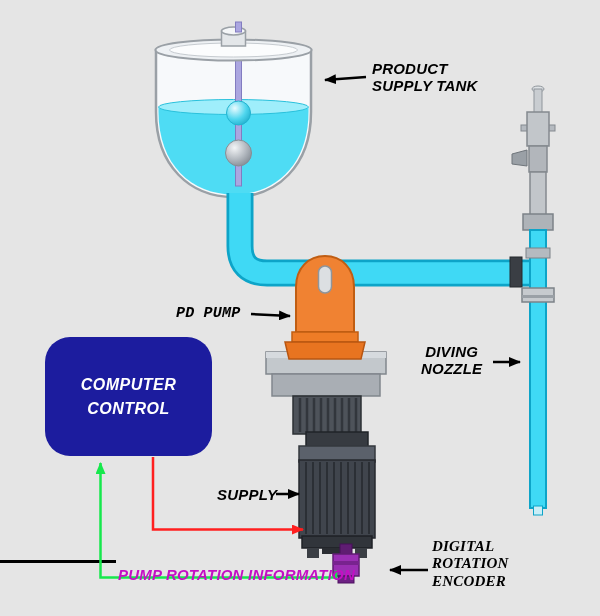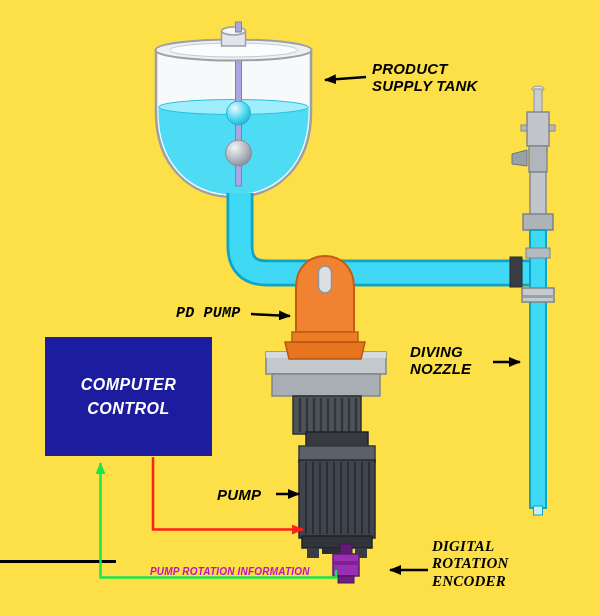--- a/index.html
+++ b/index.html
@@ -1,40 +1,40 @@
 <!DOCTYPE html>
 <html><head>
 <meta charset="utf-8">
 <style>
   * { box-sizing: border-box; }
   html, body { margin: 0; padding: 0; background: #ffffff; }
   .stage {
     position: relative; width: 600px; height: 616px;
-    background: #fde047; overflow: hidden;
+    background: #e5e5e5; overflow: hidden;
     font-family: "Liberation Sans", sans-serif;
   }
   svg.canvas { position: absolute; left: 0; top: 0; }
   .lbl {
     position: absolute; color: #000;
     font-style: italic; font-weight: 700; font-size: 15px; line-height: 1.15;
     letter-spacing: .2px; white-space: pre-line;
   }
   .computer {
     position: absolute; left: 45px; top: 337px; width: 167px; height: 119px;
     background: #1c1c9e;
-    display: flex; align-items: center; justify-content: center; text-align: center;
+    display: flex; align-items: center; justify-content: center; text-align: center; border-radius: 25px;
   }
   .computer .txt {
     color: #ffffff; font-style: italic; font-weight: 700; font-size: 16px;
     line-height: 1.45; letter-spacing: .5px; white-space: pre-line;
   }
   .info {
     position: absolute; left: 118px; top: 566px;
-    color: #c40fc4; font-style: italic; font-weight: 700; font-size: 10px;
-    letter-spacing: .2px; white-space: nowrap; margin-left: 32px;
+    color: #c40fc4; font-style: italic; font-weight: 700; font-size: 15px;
+    letter-spacing: .2px; white-space: nowrap;
   }
 </style>
 </head>
 <body>
 
 <div class="stage">
 
   <svg class="canvas" width="600" height="616" viewBox="0 0 600 616">
     <defs>
       <radialGradient id="gradSphereCyan" cx="0.35" cy="0.3" r="0.85">
@@ -160,24 +160,24 @@
       <rect x="292" y="332" width="66" height="10" fill="#ee7c26" stroke="#c05d12" stroke-width="1.5"></rect>
       <path d="M285,342 L365,342 L361,359 L289,359 Z" fill="#e87420" stroke="#b85510" stroke-width="1.5"></path>
     </g>
   </svg>
 
   <div class="lbl" style="left:372px; top:60px;">PRODUCT
 SUPPLY TANK</div>
 
   <div class="lbl" style="left:176px; top:305px;font-family:Liberation Mono, monospace;">PD PUMP</div>
 
-  <div class="lbl" style="left:410px; top:343px;">DIVING
+  <div class="lbl" style="left:421px; top:343px;text-align:center;">DIVING
 NOZZLE</div>
 
-  <div class="lbl" style="left:217px; top:486px;">PUMP</div>
+  <div class="lbl" style="left:217px; top:486px;">SUPPLY</div>
 
   <div class="lbl" style="left:432px; top:538px;font-family:Liberation Serif, serif;">DIGITAL
 ROTATION
 ENCODER</div>
 
   <div class="computer">
     <div class="txt">COMPUTER
 CONTROL</div>
   </div>
 

